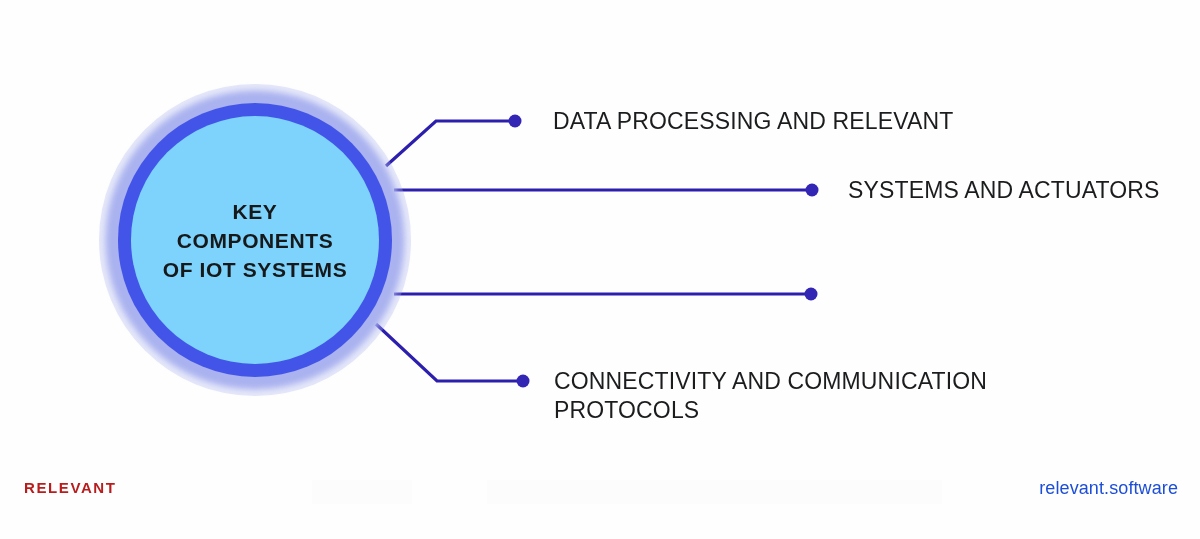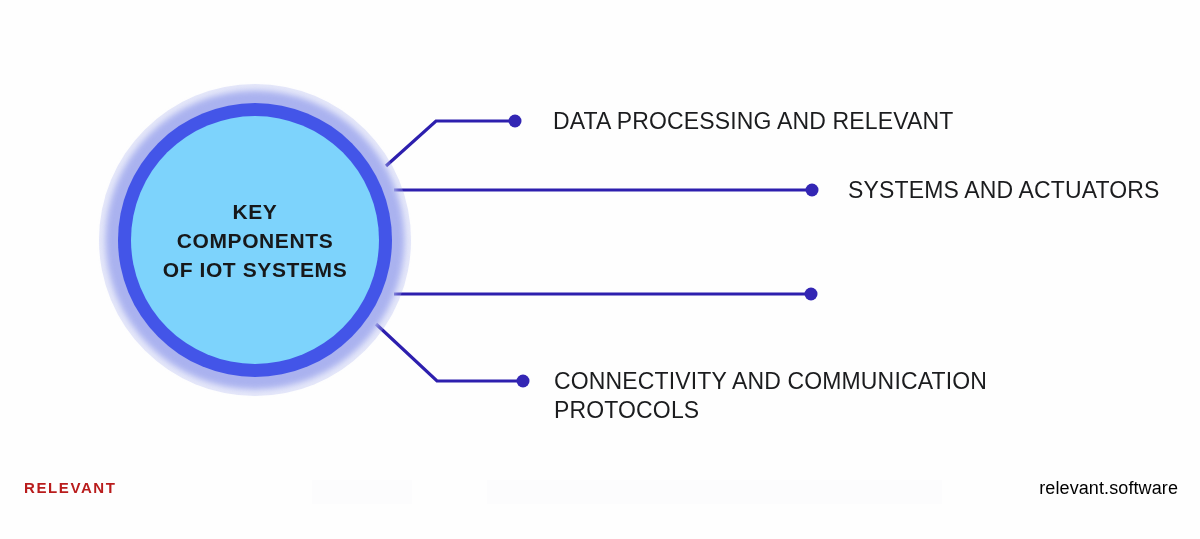--- a/index.html
+++ b/index.html
@@ -133,21 +133,21 @@
     letter-spacing: 1.6px;
     color: #b91c1c;
   }
   .footer-site {
     position: absolute;
     right: 22px;
     top: 478px;
     font-size: 18px;
     font-weight: normal;
     letter-spacing: 0.1px;
-    color: #000000;
+    color: #1d4ed8;
   }
 </style>
 </head>
 <body>
 
 <div id="infographic">
 
   <div class="watermark wm-a"></div>
   <div class="watermark wm-b"></div>
 

